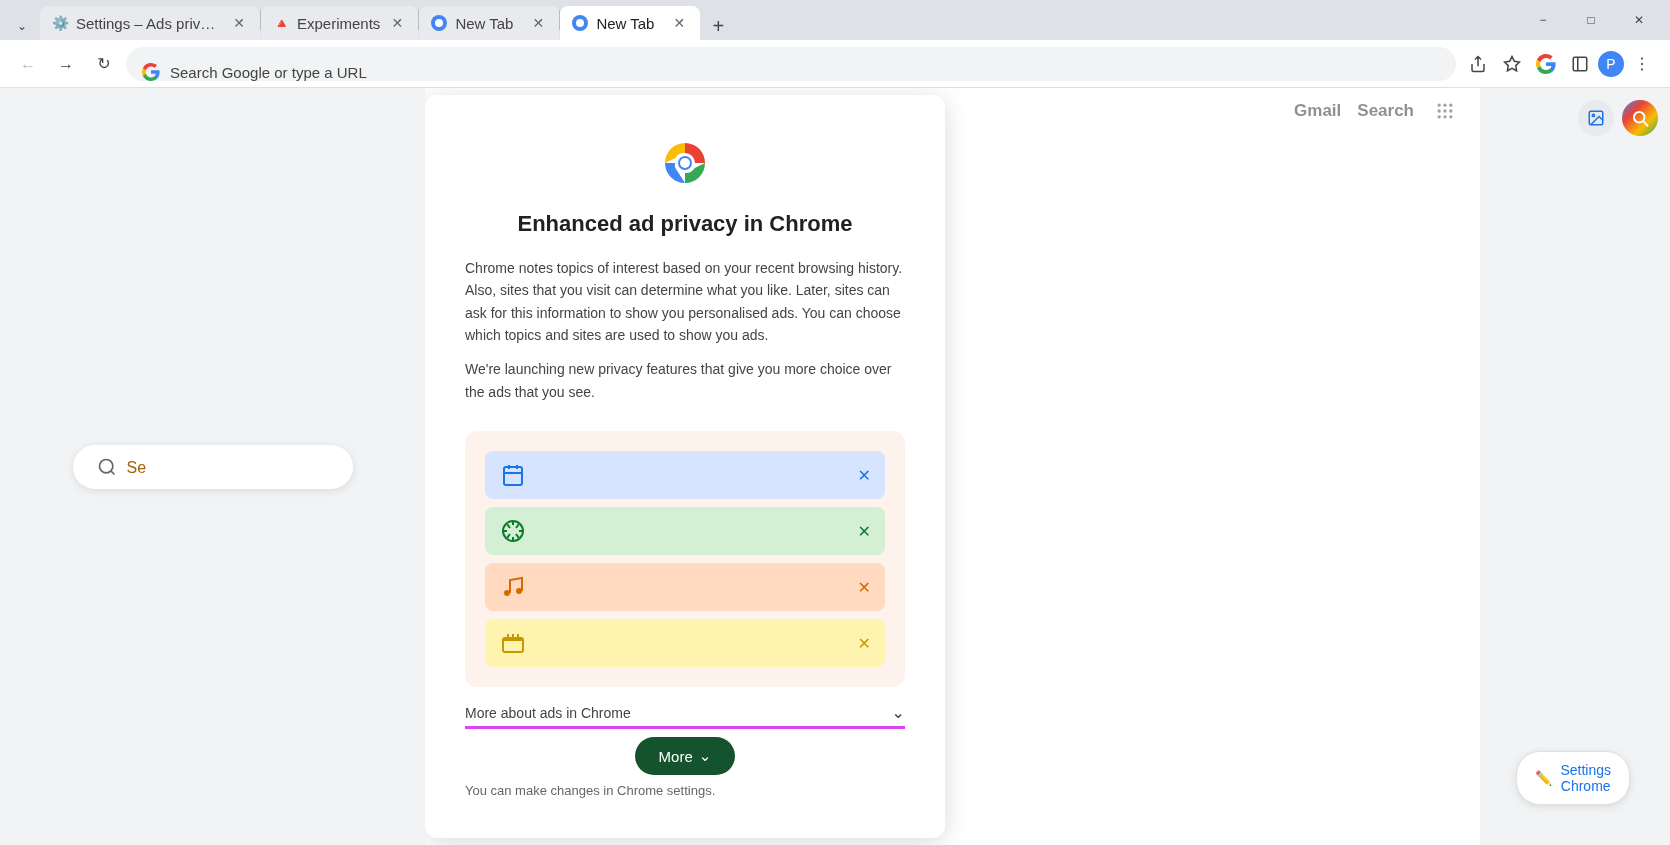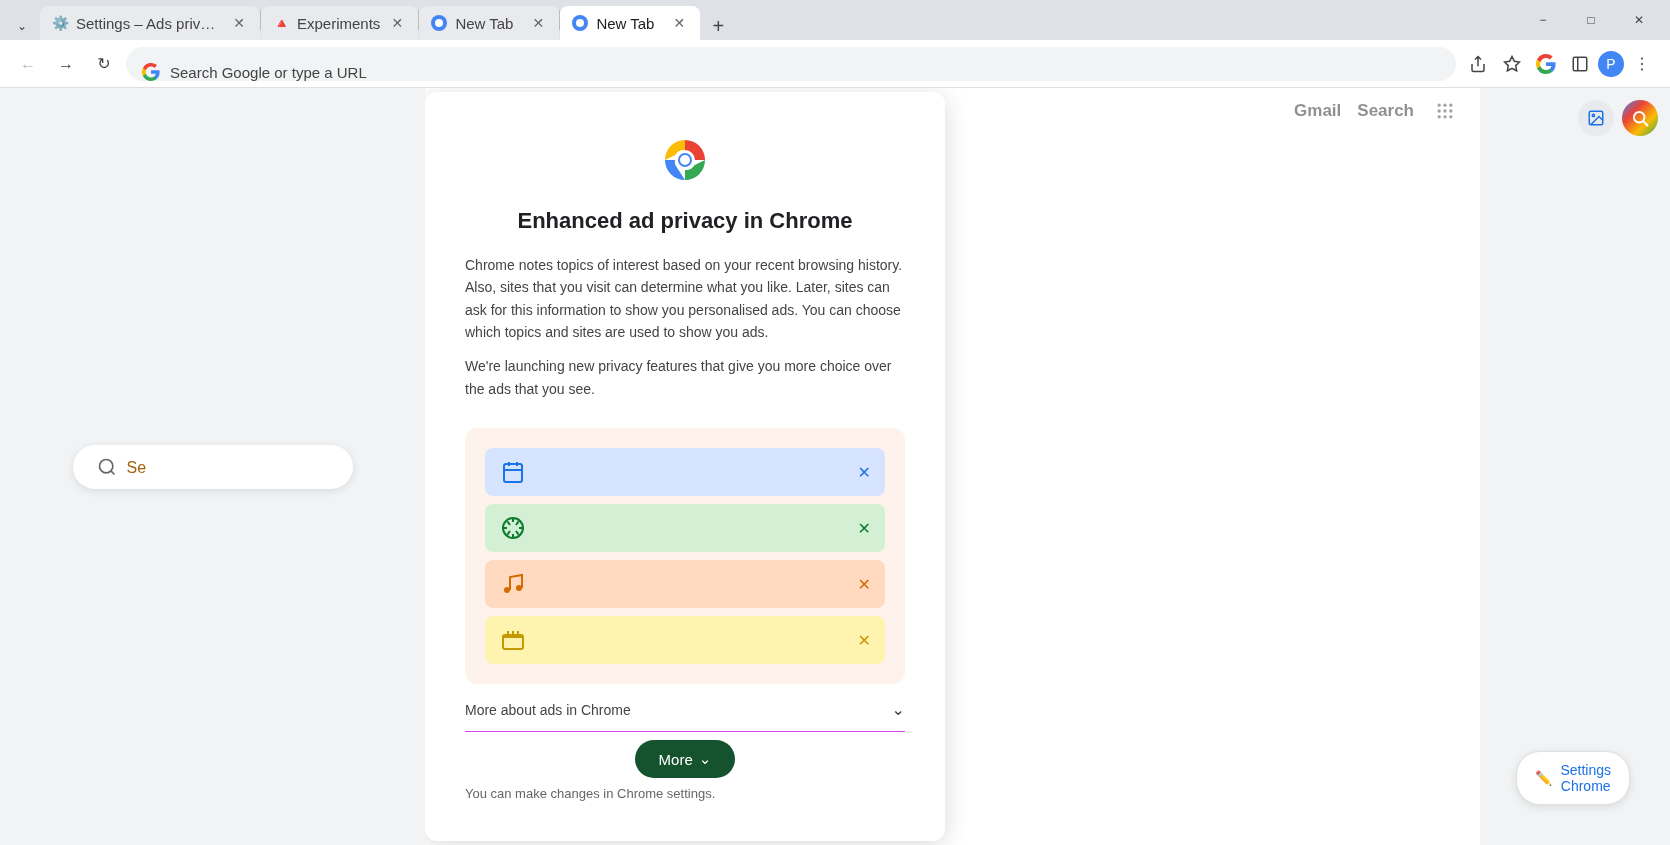--- a/index.html
+++ b/index.html
@@ -55,21 +55,21 @@
     .topic-row.orange { background: #ffd9c0; }
     .topic-row.yellow { background: #fff3b0; }
     .topic-icon { width: 28px; height: 28px; display: flex; align-items: center; justify-content: center; font-size: 18px; flex-shrink: 0; }
     .topic-spacer { flex: 1; }
     .topic-x { font-size: 16px; font-weight: 400; cursor: pointer; }
     .topic-x.blue { color: #1a73e8; }
     .topic-x.green { color: #0d7a2e; }
     .topic-x.orange { color: #d46b00; }
     .topic-x.yellow { color: #c49a00; }
     .dialog-bottom-text { font-size: 14px; color: #444; line-height: 1.6; margin-bottom: 20px; width: 100%; }
-    .more-section { width: 100%; display: flex; align-items: center; justify-content: space-between; margin-bottom: 8px; border-bottom: 1px solid #d946ef; padding-bottom: 12px; }
+    .more-section { width: 100%; display: flex; align-items: center; justify-content: space-between; margin-bottom: 8px; border-bottom: 3px solid #d946ef; padding-bottom: 4px; }
     .more-section-text { font-size: 14px; color: #444; }
     .more-section-chevron { color: #444; font-size: 16px; }
     .more-btn { background: #14532d; color: #fff; border: none; border-radius: 24px; padding: 10px 24px; font-size: 15px; font-weight: 500; cursor: pointer; display: flex; align-items: center; gap: 6px; margin-bottom: 8px; }
     .dialog-footer-text { font-size: 13px; color: #666; width: 100%; }
 
     
     .right-panel { width: 190px; background: #f1f3f4; flex-shrink: 0; display: flex; flex-direction: column; align-items: flex-end; }
     .right-icons { display: flex; flex-direction: row; gap: 8px; padding: 12px; align-items: center; justify-content: flex-end; width: 100%; }
     .right-icon-btn { width: 36px; height: 36px; border: none; background: #e8eaed; cursor: pointer; border-radius: 50%; display: flex; align-items: center; justify-content: center; color: #444; font-size: 16px; }
 

